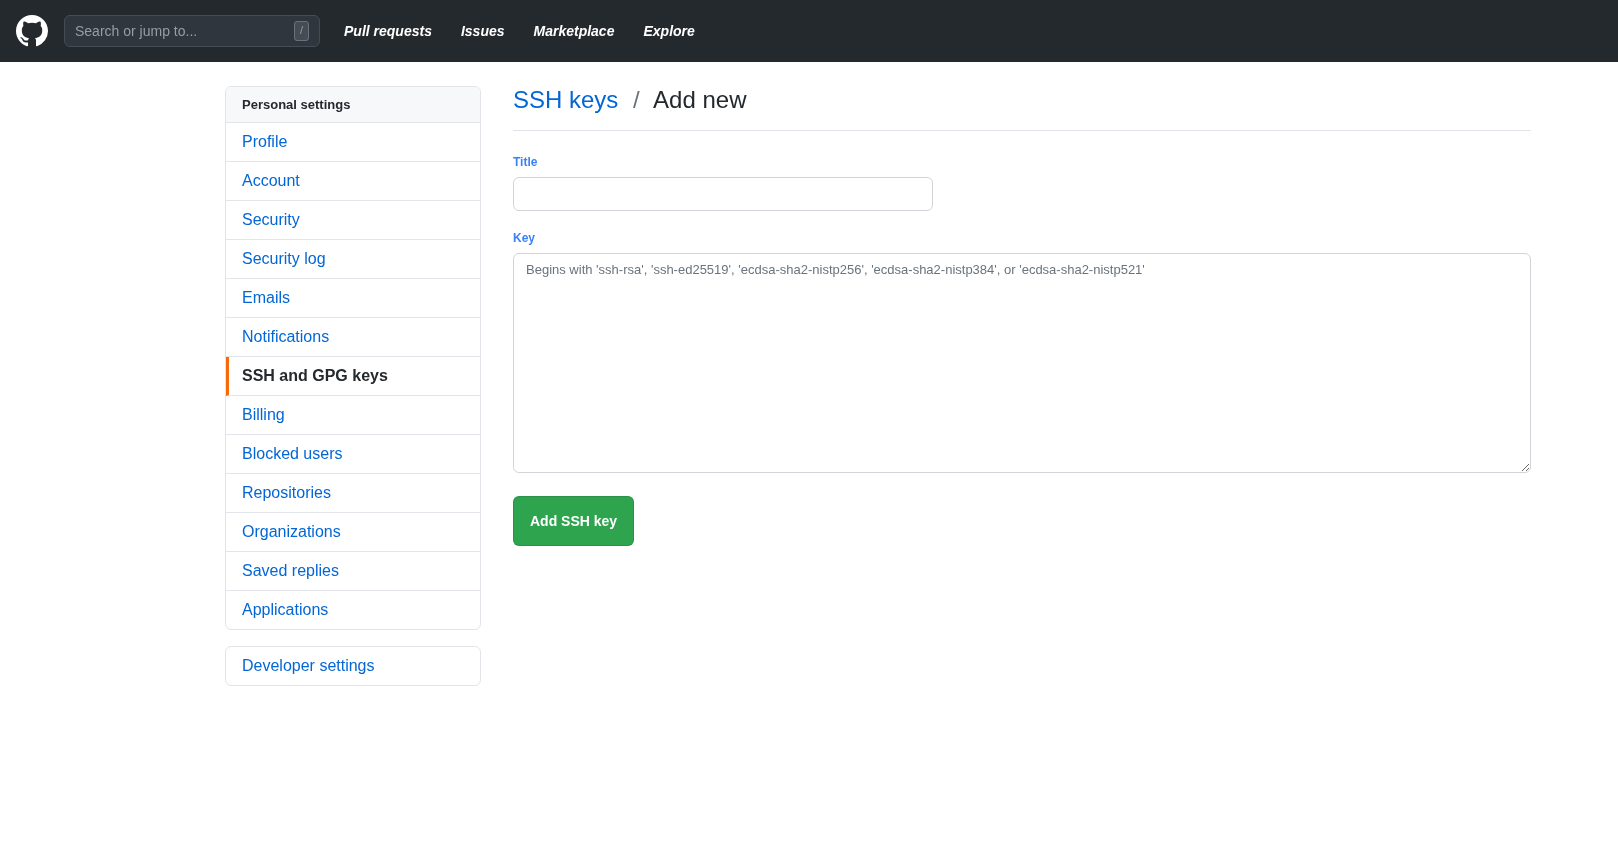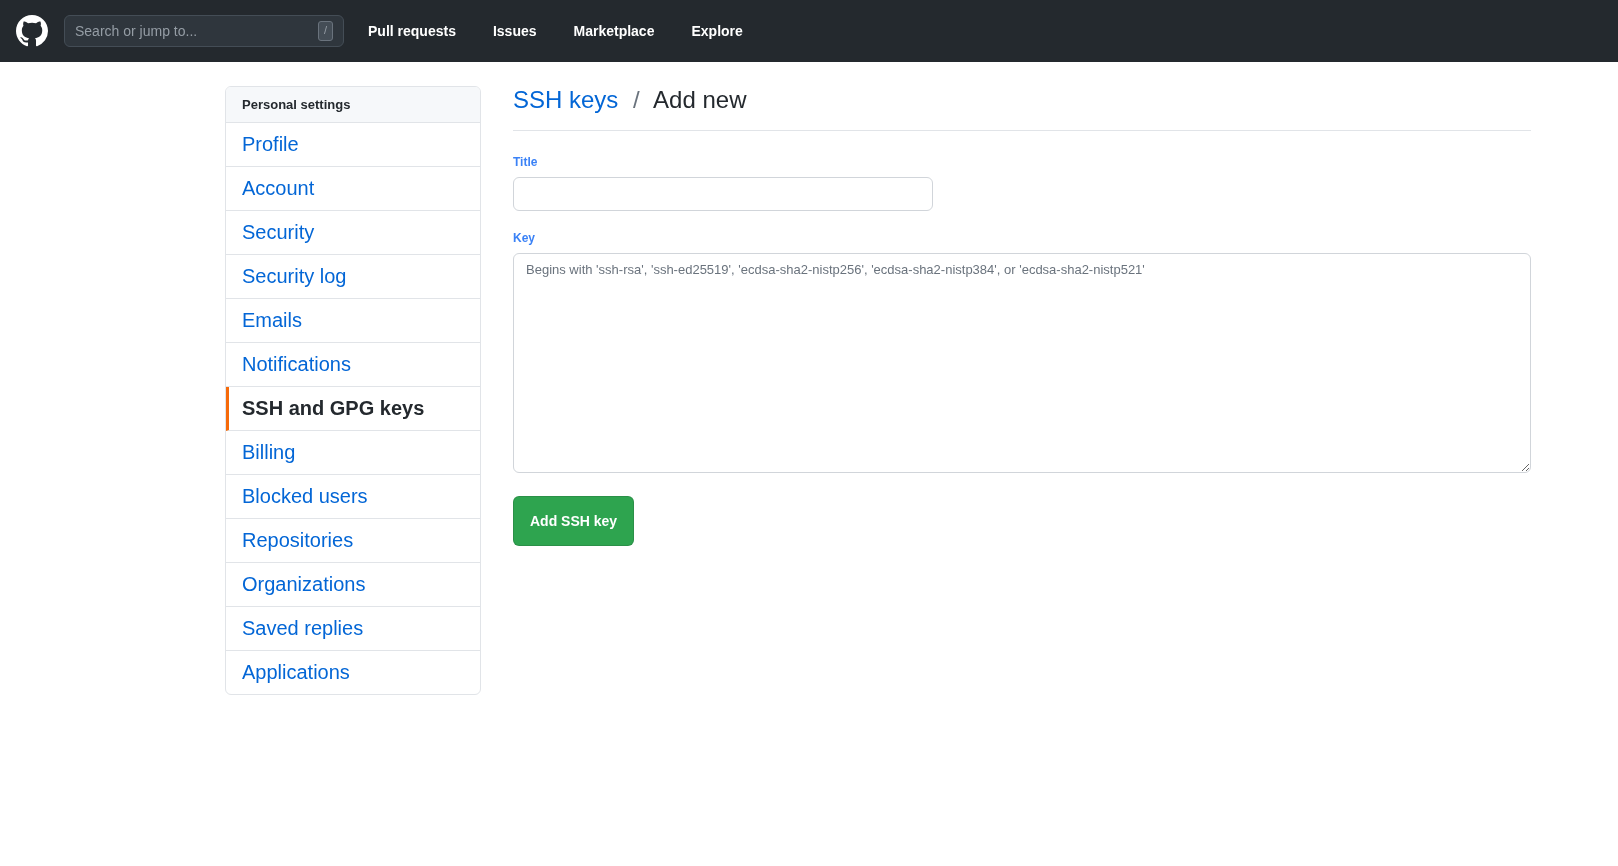--- a/index.html
+++ b/index.html
@@ -37,21 +37,21 @@
       height: 32px;
     }
 
     .search-bar {
       display: flex;
       align-items: center;
       background: #2f363d;
       border: 1px solid #444d56;
       border-radius: 6px;
       padding: 5px 10px;
-      width: 280px;
+      width: 256px;
       gap: 8px;
     }
 
     .search-bar input {
       background: transparent;
       border: none;
       outline: none;
       color: #959da5;
       font-size: 14px;
       flex: 1;
@@ -67,22 +67,23 @@
       border: 1px solid #6a737d;
       border-radius: 3px;
       font-size: 11px;
       padding: 1px 5px;
       line-height: 1.4;
     }
 
     .header-nav {
       display: flex;
       align-items: center;
-      gap: 37px;
+      gap: 29px;
       margin-left: 8px;
+      font-style: italic;
     }
 
     .header-nav a {
       color: #fff;
       text-decoration: none;
       font-size: 14px;
       font-weight: 600;
     }
 
     
@@ -114,21 +115,21 @@
       font-weight: 600;
       color: #24292e;
       border-bottom: 1px solid #e1e4e8;
     }
 
     .sidebar-item {
       display: block;
       padding: 10px 16px;
       color: #0366d6;
       text-decoration: none;
-      font-size: 20px;
+      font-size: 16px;
       border-bottom: 1px solid #e1e4e8;
       cursor: pointer;
     }
 
     .sidebar-item:last-child {
       border-bottom: none;
     }
 
     .sidebar-item.active {
       background: #fff;
@@ -267,20 +268,23 @@
       <a href="#" class="sidebar-item">Notifications</a>
       <a href="#" class="sidebar-item active">SSH and GPG keys</a>
       <a href="#" class="sidebar-item">Billing</a>
       <a href="#" class="sidebar-item">Blocked users</a>
       <a href="#" class="sidebar-item">Repositories</a>
       <a href="#" class="sidebar-item">Organizations</a>
       <a href="#" class="sidebar-item">Saved replies</a>
       <a href="#" class="sidebar-item">Applications</a>
     </div>
 
+    <div class="sidebar-section">
+      <a href="#" class="sidebar-item">Developer settings</a>
+    </div>
   </aside>
 
   <main class="content">
     <div class="page-header">
       <h1 class="page-title">
         <a href="#" class="ssh-link">SSH keys</a>
         <span class="separator">/</span>
         <span>Add new</span>
       </h1>
     </div>

